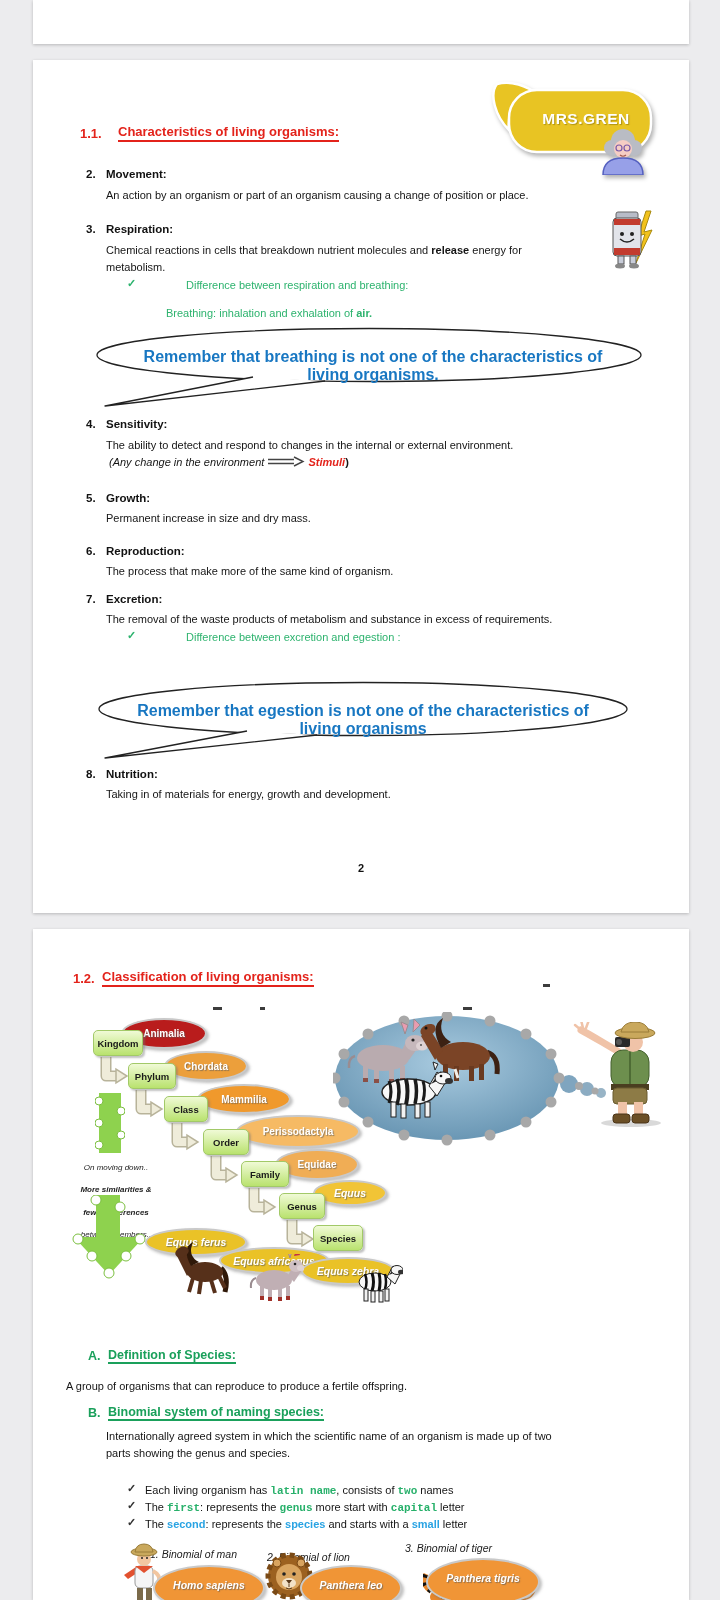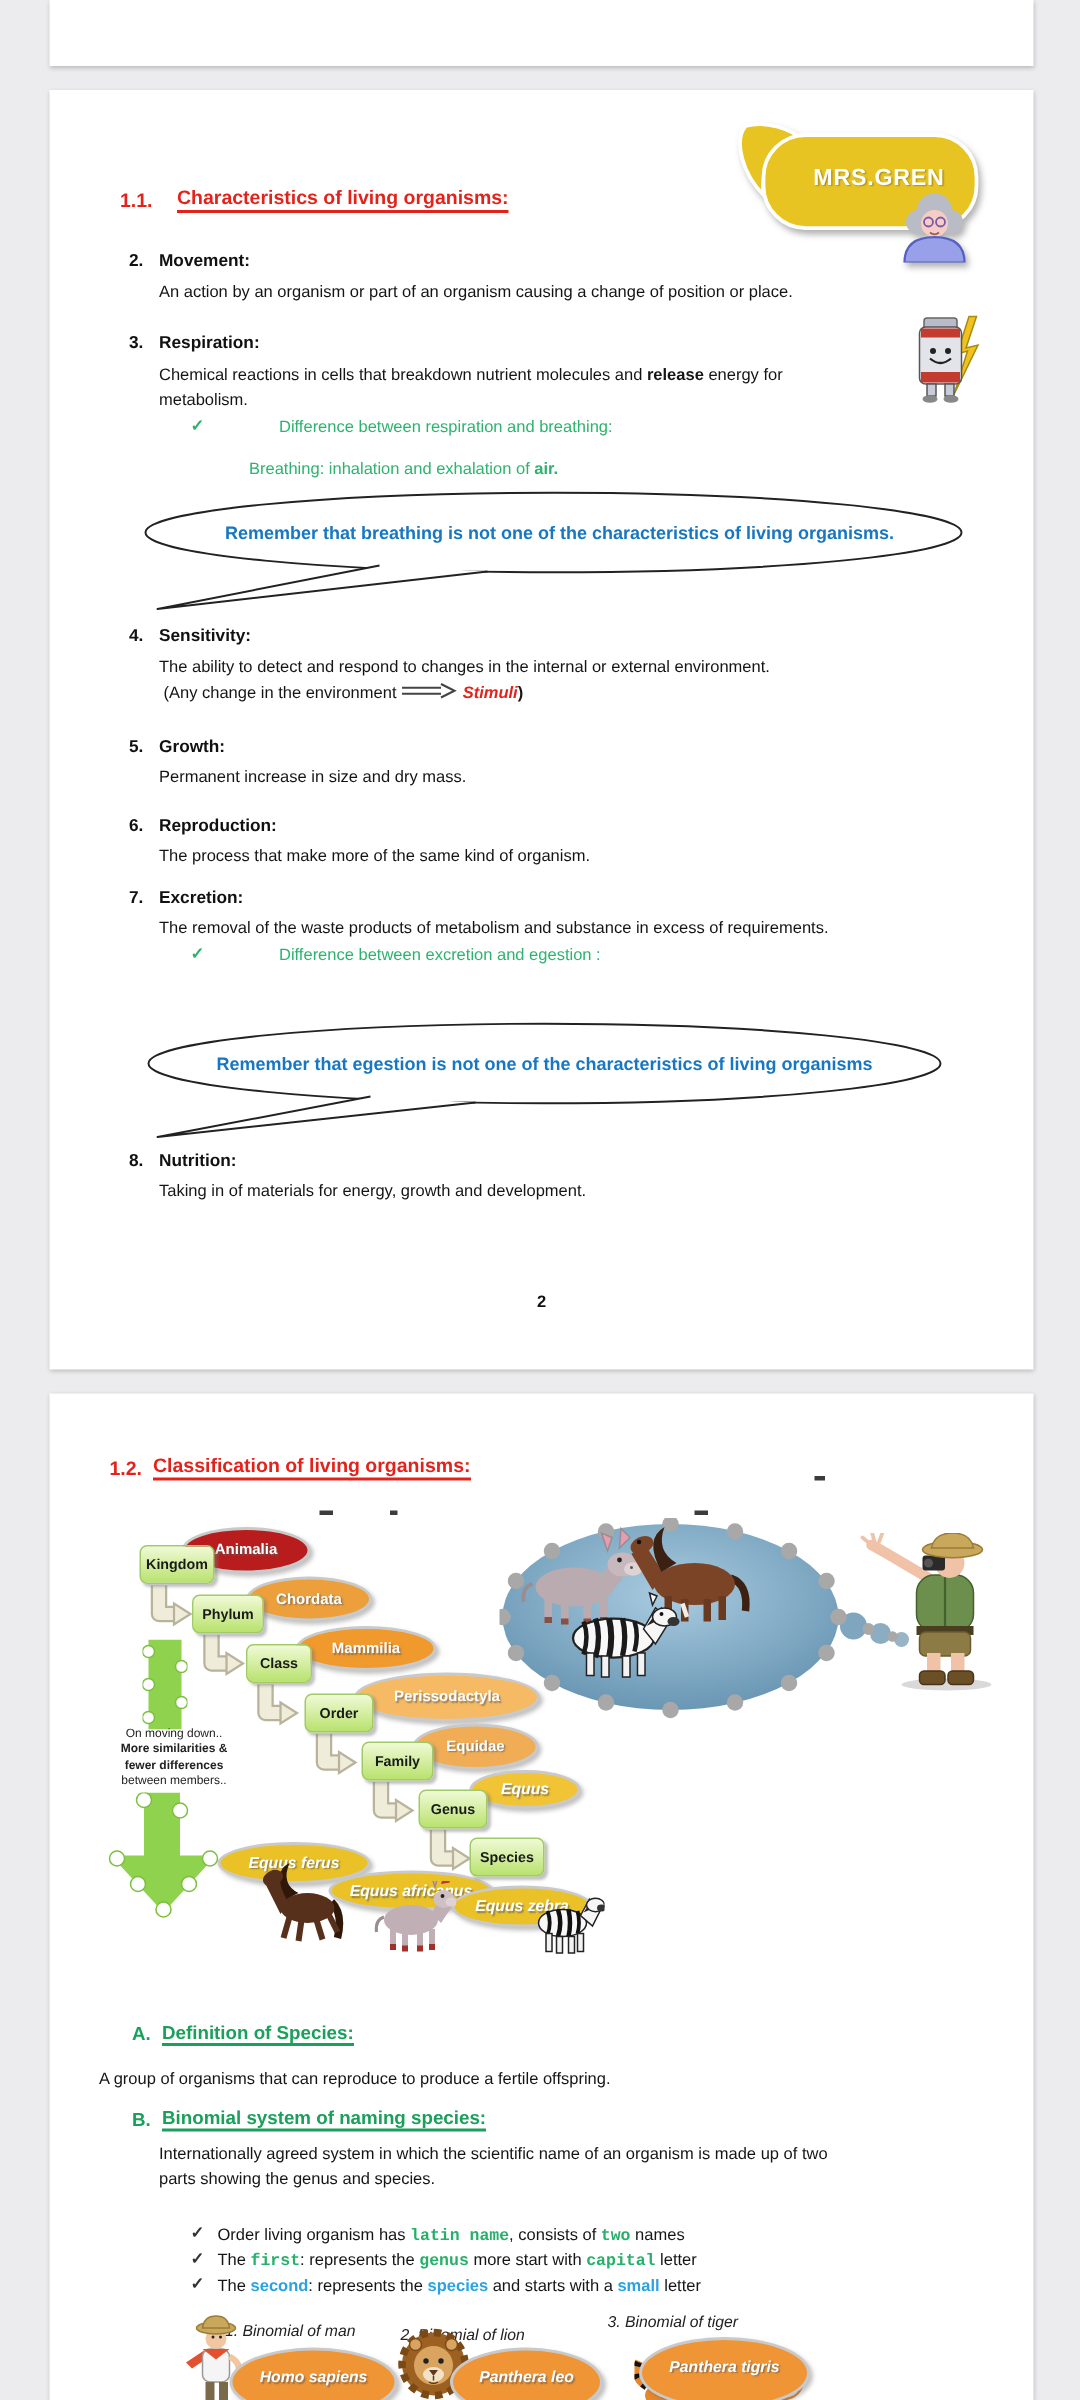--- a/index.html
+++ b/index.html
@@ -15,22 +15,22 @@
   .abs{position:absolute;}
   .nw{white-space:nowrap;}
   .sec-num{font-size:13px;font-weight:bold;color:#e3231b;}
   .sec-title{font-size:13px;font-weight:bold;color:#e3231b;border-bottom:2px solid #e3231b;display:inline-block;line-height:1.15;}
   .num{font-size:11.5px;font-weight:bold;color:#111;}
   .h{font-size:11.5px;font-weight:bold;color:#111;}
   .b{font-size:11px;color:#151515;line-height:1.5;}
   .gr{color:#2db36e;padding-left:41px;}
   .check-glyph{color:#2db36e;font-size:11px;font-weight:bold;}
   .check-glyph.dark{color:#333;}
-  .bubble-text{color:#1877c2;font-weight:bold;font-size:12px;text-align:center;}
-  .italic{}
+  .bubble-text{color:#1877c2;font-weight:bold;font-size:16px;text-align:center;}
+  .italic{font-style:italic;margin-top:12px;}
   .bold{font-weight:bold;}
   .stimuli{color:#e3231b;font-weight:bold;font-style:italic;}
   .blue2{color:#29a3e3;font-weight:bold;}
   .green2{color:#27b06a;font-weight:bold;font-family:Liberation Mono, monospace;}
   .gsec-letter{font-size:12.5px;font-weight:bold;color:#1aa05b;}
   .gsec-title{font-size:12.5px;font-weight:bold;color:#1aa05b;border-bottom:2px solid #1aa05b;display:inline-block;line-height:1.15;}
   .pagenum{font-size:11px;font-weight:bold;text-align:center;width:100%;}
   .tax-box{position:absolute;border-radius:5px;background:linear-gradient(180deg,#f0fad6,#b9e26e);
            border:1px solid #a2c968;box-shadow:2px 2px 2px rgba(120,120,120,.45);
            font-weight:bold;font-size:9.5px;color:#1a1a1a;display:flex;align-items:center;justify-content:center;}
@@ -376,21 +376,21 @@
   <span class="abs gsec-letter nw" style="left:55px;top:420px">A.</span>
   <span class="abs gsec-title nw" style="left:75px;top:419px">Definition of Species:</span>
   <span class="abs b nw" style="left:33px;top:449px">A group of organisms that can reproduce to produce a fertile offspring.</span>
 
   <span class="abs gsec-letter nw" style="left:55px;top:477px">B.</span>
   <span class="abs gsec-title nw" style="left:75px;top:476px">Binomial system of naming species:</span>
   <span class="abs b nw" style="left:73px;top:499px">Internationally agreed system in which the scientific name of an organism is made up of two</span>
   <span class="abs b nw" style="left:73px;top:516px">parts showing the genus and species.</span>
 
   <span class="abs check-glyph dark" style="left:94px;top:553px">✓</span>
-  <div class="abs b nw" style="left:112px;top:553px"><span>Order living organism has </span><span class="green2">latin name</span><span>, consists of </span><span class="green2">two</span><span> names</span></div>
+  <div class="abs b nw" style="left:112px;top:553px"><span>Each living organism has </span><span class="green2">latin name</span><span>, consists of </span><span class="green2">two</span><span> names</span></div>
   <span class="abs check-glyph dark" style="left:94px;top:570px">✓</span>
   <div class="abs b nw" style="left:112px;top:570px"><span>The </span><span class="green2">first</span><span>: represents the </span><span class="green2">genus</span><span> more start with </span><span class="green2">capital</span><span> letter</span></div>
   <span class="abs check-glyph dark" style="left:94px;top:587px">✓</span>
   <div class="abs b nw" style="left:112px;top:587px"><span>The </span><span class="blue2">second</span><span>: represents the </span><span class="blue2">species</span><span> and starts with a </span><span class="blue2">small</span><span> letter</span></div>
 
   <div class="abs binlab nw" style="left:117px;top:619px"><span>1.</span> <span>Binomial of man</span></div>
   <div class="abs binlab nw" style="left:234px;top:622px"><span>2.</span> <span>Binomial of lion</span></div>
   <div class="abs binlab nw" style="left:372px;top:613px"><span>3.</span> <span>Binomial of tiger</span></div>
 
   <svg class="abs" style="left:89px;top:612px" width="46" height="60" viewBox="0 0 46 60">

